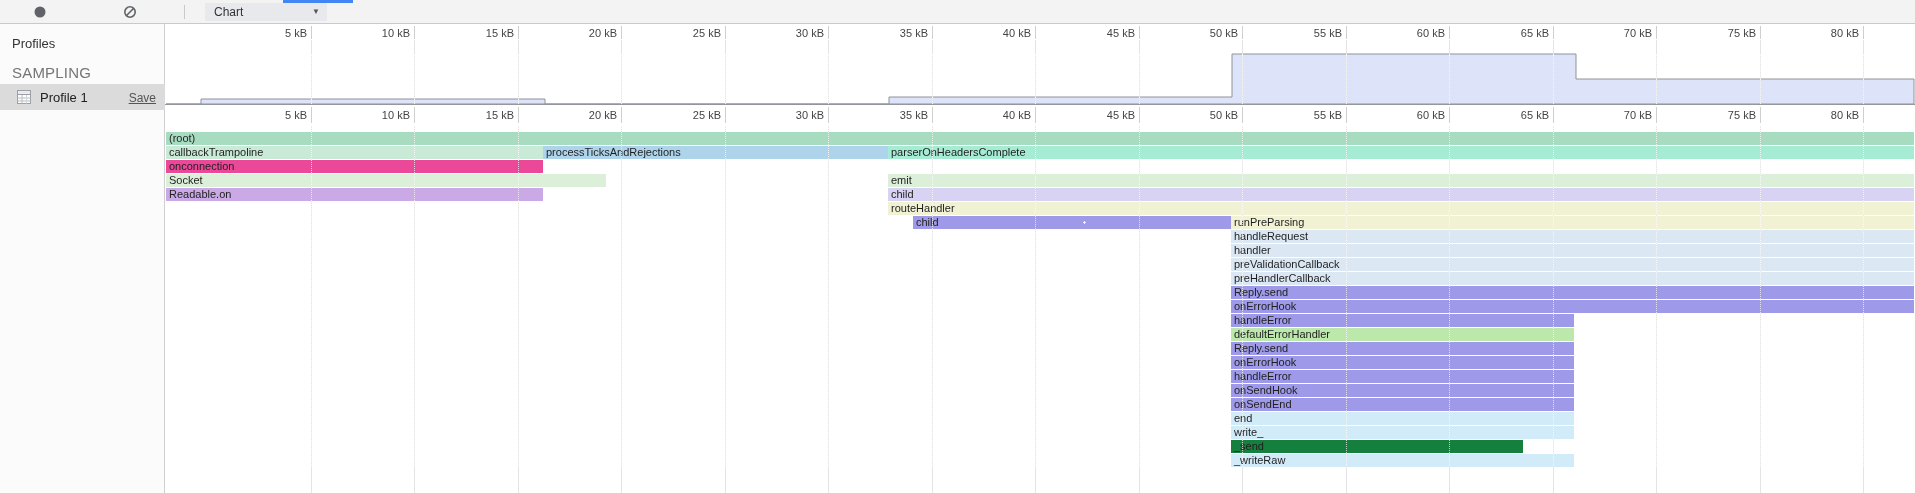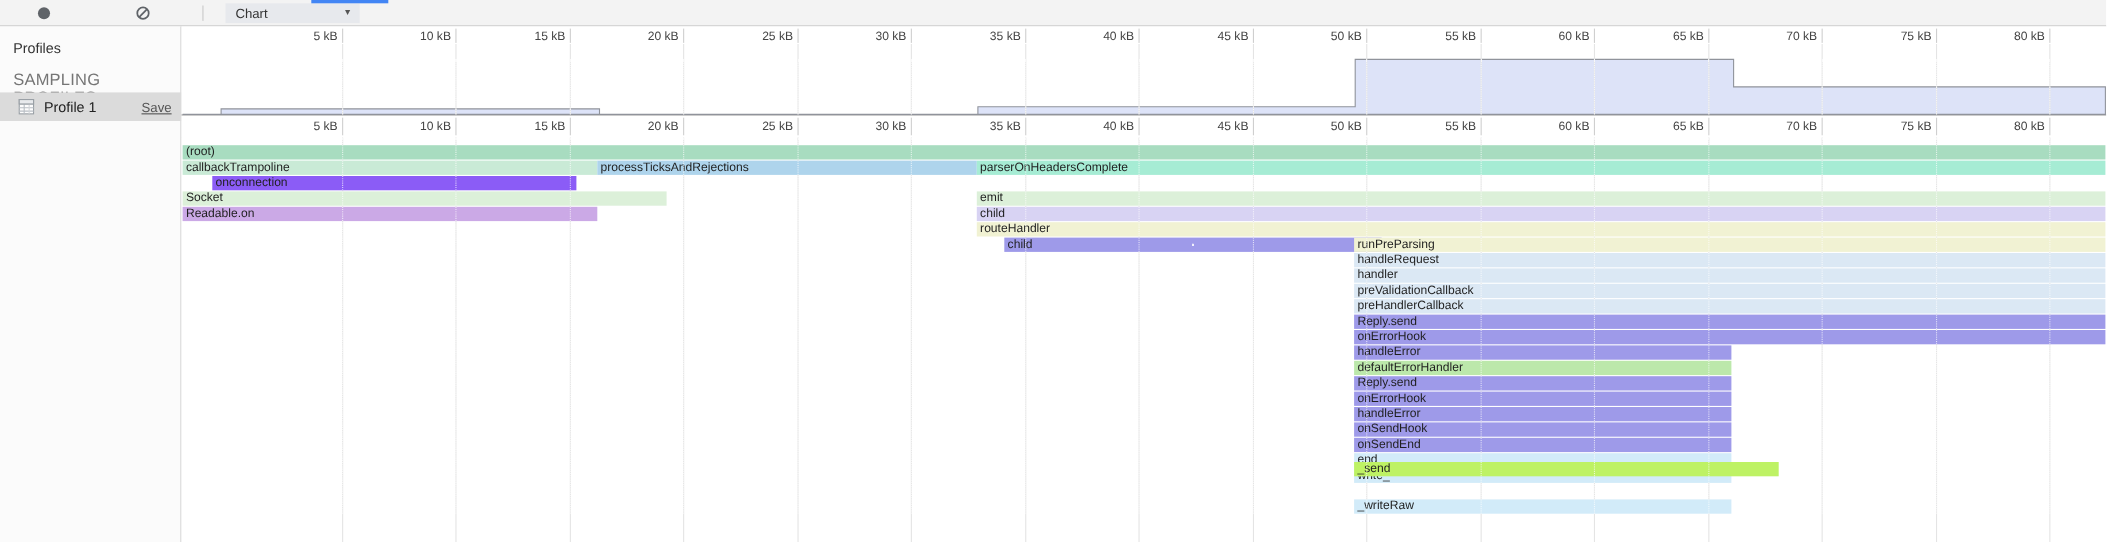--- a/index.html
+++ b/index.html
@@ -220,21 +220,21 @@
     <div class="tick-label" style="left: 1799px; top: 109px;">80 kB</div>
     <div class="tick-mark" style="left: 1863px; top: 107px; height: 16px;"></div>
     <div class="gridline" style="left: 1863px; top: 40px; height: 64px; z-index: 1;"></div>
     <div class="gridline" style="left: 1863px; top: 125px; height: 368px; z-index: 1;"></div>
     <div class="dotline" style="left: 1863px; top: 125px; height: 342px; z-index: 3;"></div>
     <div class="dotline" style="left: 1863px; top: 54px; height: 50px; z-index: 3;"></div>
     <div class="bar" style="left: 166px; top: 132px; width: 1748px; background: rgb(168, 220, 192); z-index: 2;">(root)</div>
     <div class="bar" style="left: 166px; top: 146px; width: 377px; background: rgb(201, 234, 214); z-index: 2;">callbackTrampoline</div>
     <div class="bar" style="left: 543px; top: 146px; width: 345px; background: rgb(174, 212, 236); z-index: 2;">processTicksAndRejections</div>
     <div class="bar" style="left: 888px; top: 146px; width: 1026px; background: rgb(166, 236, 212); z-index: 2;">parserOnHeadersComplete</div>
-    <div class="bar" style="left: 166px; top: 160px; width: 331px; background: #8b5cf6; z-index: 2; margin-left: 27px;">onconnection</div>
+    <div class="bar" style="left: 166px; top: 160px; width: 377px; background: #ec4899; z-index: 2;">onconnection</div>
     <div class="bar" style="left: 166px; top: 174px; width: 440px; background: rgb(220, 240, 217); z-index: 2;">Socket</div>
     <div class="bar" style="left: 888px; top: 174px; width: 1026px; background: rgb(220, 240, 217); z-index: 2;">emit</div>
     <div class="bar" style="left: 166px; top: 188px; width: 377px; background: rgb(203, 169, 230); z-index: 2;">Readable.on</div>
     <div class="bar" style="left: 888px; top: 188px; width: 1026px; background: rgb(216, 211, 243); z-index: 2;">child</div>
     <div class="bar" style="left: 888px; top: 202px; width: 1026px; background: rgb(241, 242, 211); z-index: 2;">routeHandler</div>
     <div class="bar dotted" style="left: 888px; top: 216px; width: 343px; background: radial-gradient(circle, rgba(255, 255, 255, 0.85) 1px, transparent 1.3px) rgb(158, 154, 233); z-index: 2;">child</div>
     <div class="bar" style="left: 1231px; top: 216px; width: 683px; background: rgb(241, 242, 211); z-index: 2;">runPreParsing</div>
     <div class="bar" style="left: 1231px; top: 230px; width: 683px; background: rgb(219, 232, 244); z-index: 2;">handleRequest</div>
     <div class="bar" style="left: 1231px; top: 244px; width: 683px; background: rgb(219, 232, 244); z-index: 2;">handler</div>
     <div class="bar" style="left: 1231px; top: 258px; width: 683px; background: rgb(219, 232, 244); z-index: 2;">preValidationCallback</div>
@@ -243,15 +243,15 @@
     <div class="bar" style="left: 1231px; top: 300px; width: 683px; background: rgb(158, 154, 233); z-index: 2;">onErrorHook</div>
     <div class="bar" style="left: 1231px; top: 314px; width: 343px; background: rgb(158, 154, 233); z-index: 2;">handleError</div>
     <div class="bar" style="left: 1231px; top: 328px; width: 343px; background: rgb(188, 232, 171); z-index: 2;">defaultErrorHandler</div>
     <div class="bar" style="left: 1231px; top: 342px; width: 343px; background: rgb(158, 154, 233); z-index: 2;">Reply.send</div>
     <div class="bar" style="left: 1231px; top: 356px; width: 343px; background: rgb(158, 154, 233); z-index: 2;">onErrorHook</div>
     <div class="bar" style="left: 1231px; top: 370px; width: 343px; background: rgb(158, 154, 233); z-index: 2;">handleError</div>
     <div class="bar" style="left: 1231px; top: 384px; width: 343px; background: rgb(158, 154, 233); z-index: 2;">onSendHook</div>
     <div class="bar" style="left: 1231px; top: 398px; width: 343px; background: rgb(158, 154, 233); z-index: 2;">onSendEnd</div>
     <div class="bar" style="left: 1231px; top: 412px; width: 343px; background: rgb(210, 235, 249); z-index: 2;">end</div>
     <div class="bar" style="left: 1231px; top: 426px; width: 343px; background: rgb(210, 235, 249); z-index: 2;">write_</div>
-    <div class="bar" style="left: 1231px; top: 420px; width: 386px; background: #bef264; z-index: 2;">_send</div>
+    <div class="bar" style="left: 1231px; top: 440px; width: 292px; background: #15803d; z-index: 2;">_send</div>
     <div class="bar" style="left: 1231px; top: 454px; width: 343px; background: rgb(210, 235, 249); z-index: 2;">_writeRaw</div>
   </div>
 
 </body></html>

